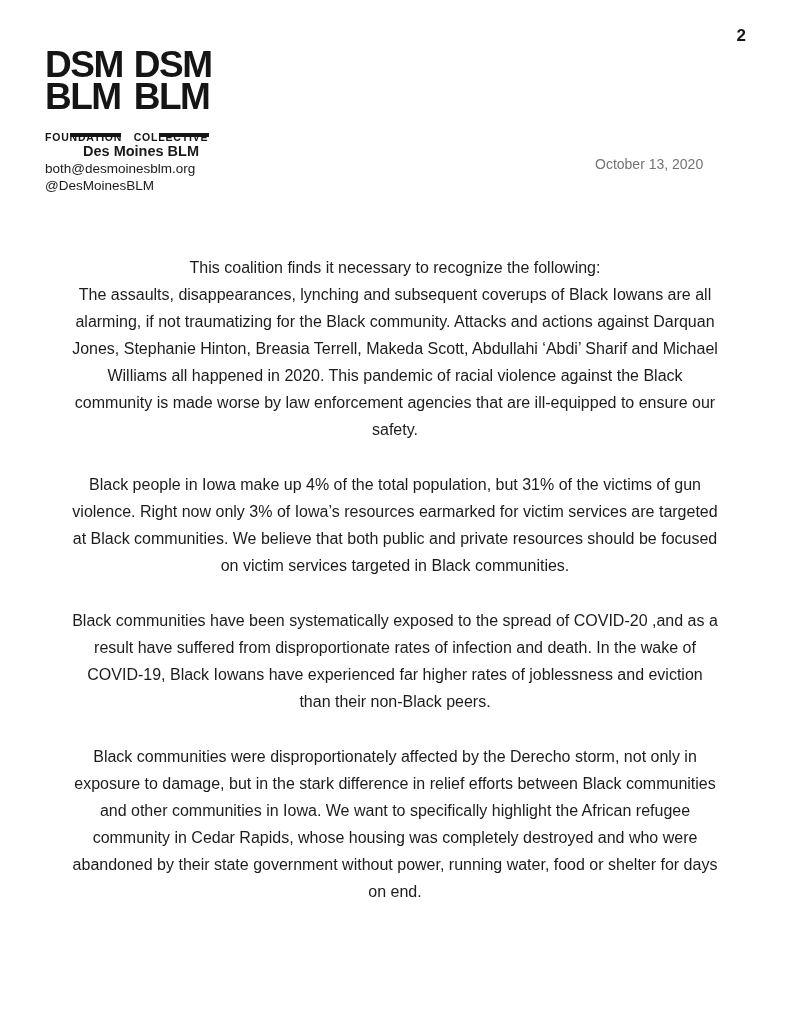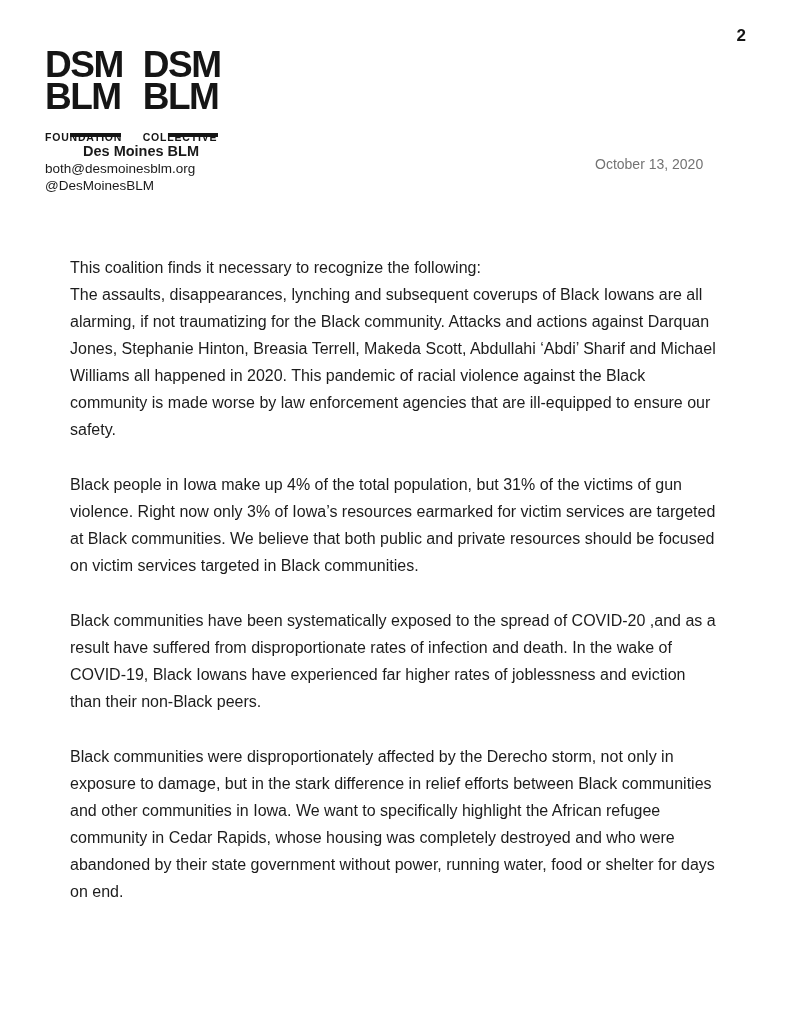--- a/index.html
+++ b/index.html
@@ -22,21 +22,21 @@
     font-size: 17px;
     font-weight: 600;
     color: #151515;
   }
   
   .logo-row {
     position: absolute;
     left: 45px;
     top: 50px;
     display: flex;
-    gap: 20px;
+    gap: 11px;
   }
   .logo-unit { display: flex; flex-direction: column; }
   .logo-word {
     font-size: 37px;
     font-weight: 700;
     letter-spacing: -1.5px;
     line-height: 0.82;
     color: #151515;
   }
   .logo-line2 { display: inline-block; margin-top: 2px; }
@@ -71,20 +71,21 @@
   }
   
   .body-text {
     position: absolute;
     left: 70px;
     top: 254px;
     width: 650px;
     font-size: 16px;
     line-height: 27px;
     color: #1c1c1c;
+    text-align: center;
   }
   .body-text p {
     margin: 0 0 28px 0;
     white-space: pre-line;
   }
 </style>
 </head>
 <body>
 
 <div class="page">

